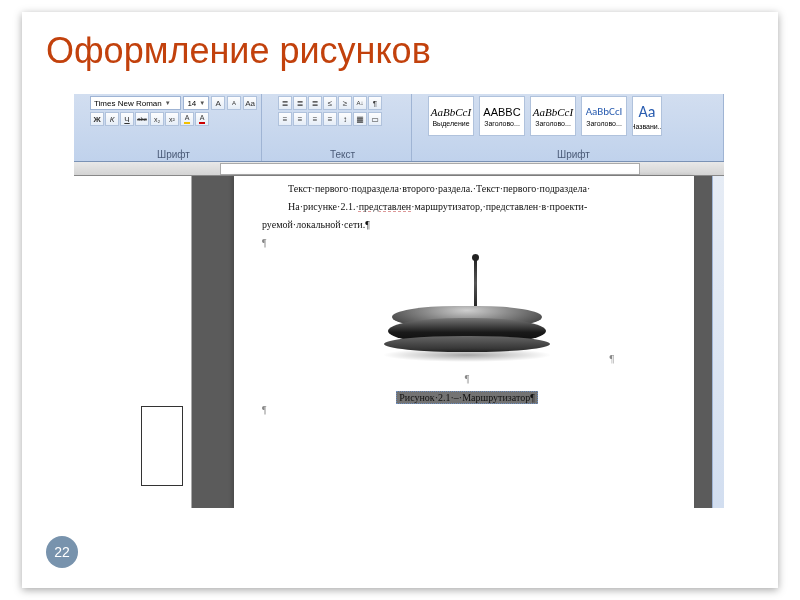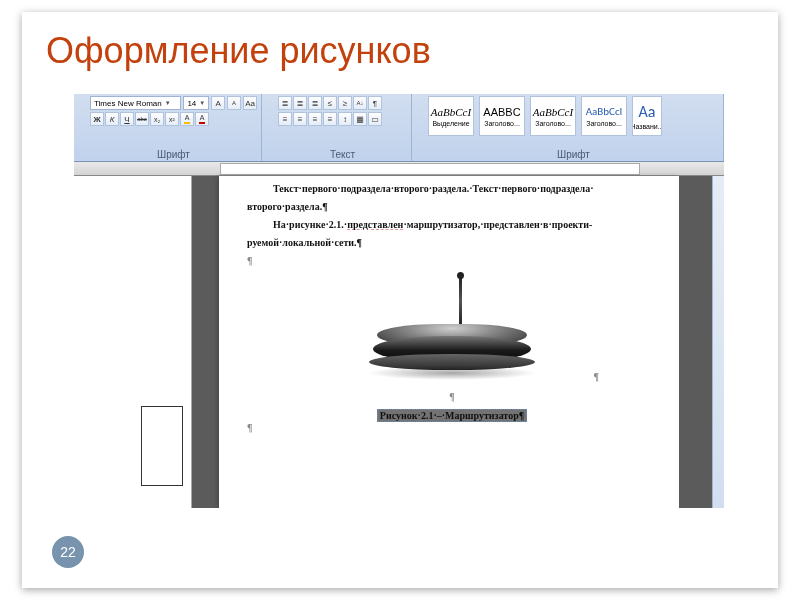--- a/index.html
+++ b/index.html
@@ -91,26 +91,26 @@
 }
 .page-left {
   position: absolute; left: 0; top: 0; width: 118px; height: 100%;
   background: #fff; border-right: 1px solid #aaa;
 }
 .page-left .frag {
   position: absolute; right: 8px; top: 230px; width: 42px; height: 80px;
   border: 1px solid #333;
 }
 .page-main {
-  position: absolute; left: 145px; top: 0; width: 460px; height: 100%;
+  position: absolute; left: 160px; top: 0; width: 460px; height: 100%;
   background: #fff;
   box-shadow: -2px 0 4px rgba(0,0,0,0.2);
   padding: 6px 22px 0 28px;
   font-family: "Times New Roman", serif;
-  font-size: 10px; color: #111; font-weight: bold;
+  font-size: 10px; color: #111;
 }
 .page-main p { margin-bottom: 4px; line-height: 1.4; text-align: justify; }
 .page-main .indent { text-indent: 26px; }
 .pilcrow { color: #888; }
 .under { text-decoration: underline dashed #d99; }
 .router-wrap { text-align: center; margin: 8px 0 2px 0; position: relative; }
 .router-wrap .pilcorner { position: absolute; right: 58px; bottom: 6px; }
 
 .router {
   display: inline-block; position: relative;
@@ -156,21 +156,21 @@
   background: #737373;
   border: 1px dotted #6a8dc0;
   padding: 0 2px;
 }
 .scrollbar {
   position: absolute; right: 0; top: 0; width: 12px; height: 100%;
   background: linear-gradient(#e6ecf5,#d2def0);
   border-left: 1px solid #9fb4d4;
 }
 .page-number {
-  position: absolute; left: 30px; bottom: 20px;
+  position: absolute; left: 24px; bottom: 20px;
   width: 32px; height: 32px; border-radius: 50%;
   background: #7893ad; color: #fff;
   display: flex; align-items: center; justify-content: center;
   font-size: 14px;
 }
 </style>
 </head>
 <body>
 
 <div class="slide">
@@ -317,23 +317,20 @@
     </div>
 
     <div class="workspace">
       <div class="page-left">
         <div class="frag"></div>
       </div>
 
       <div class="page-main">
         <p class="indent">
           <span>Текст·первого·подраздела·второго·раздела.·Текст·первого·подраздела·</span>
-        </p>
-        <p>
-          <span>второго·раздела.¶</span>
         </p>
         <p class="indent">
           <span>На·рисунке·2.1.·</span><span class="under">представлен</span><span>·маршрутизатор,·представлен·в·проекти-</span>
         </p>
         <p>
           <span>руемой·локальной·сети.¶</span>
         </p>
         <p><span class="pilcrow">¶</span></p>
 
         <div class="router-wrap">

